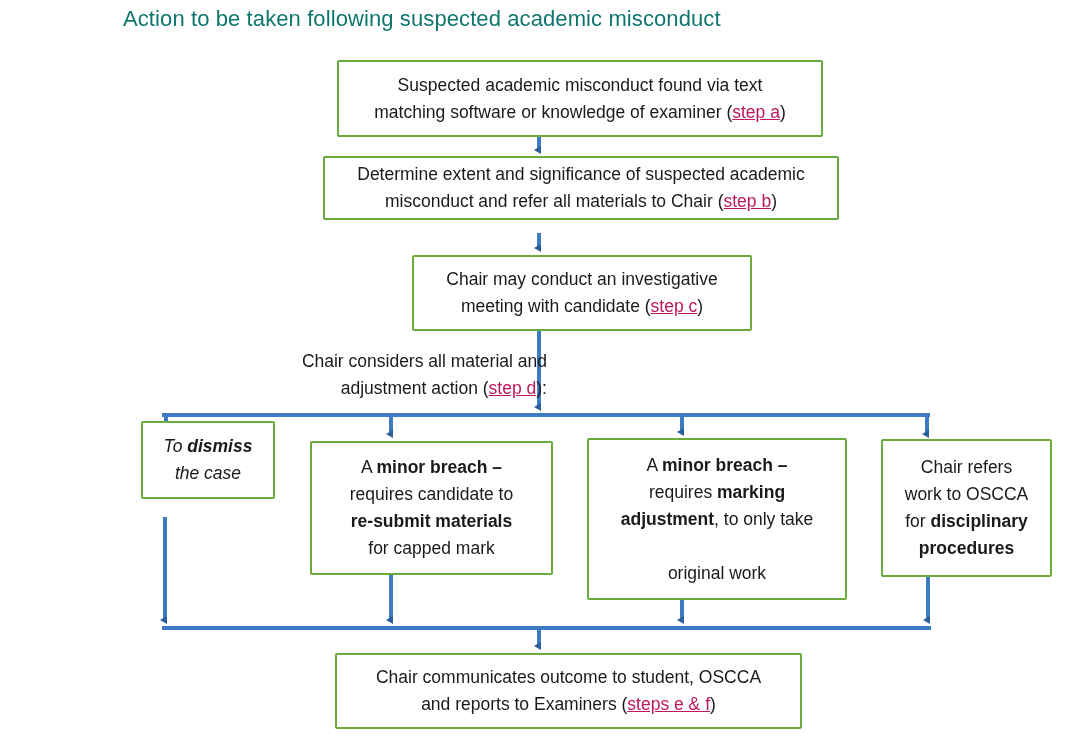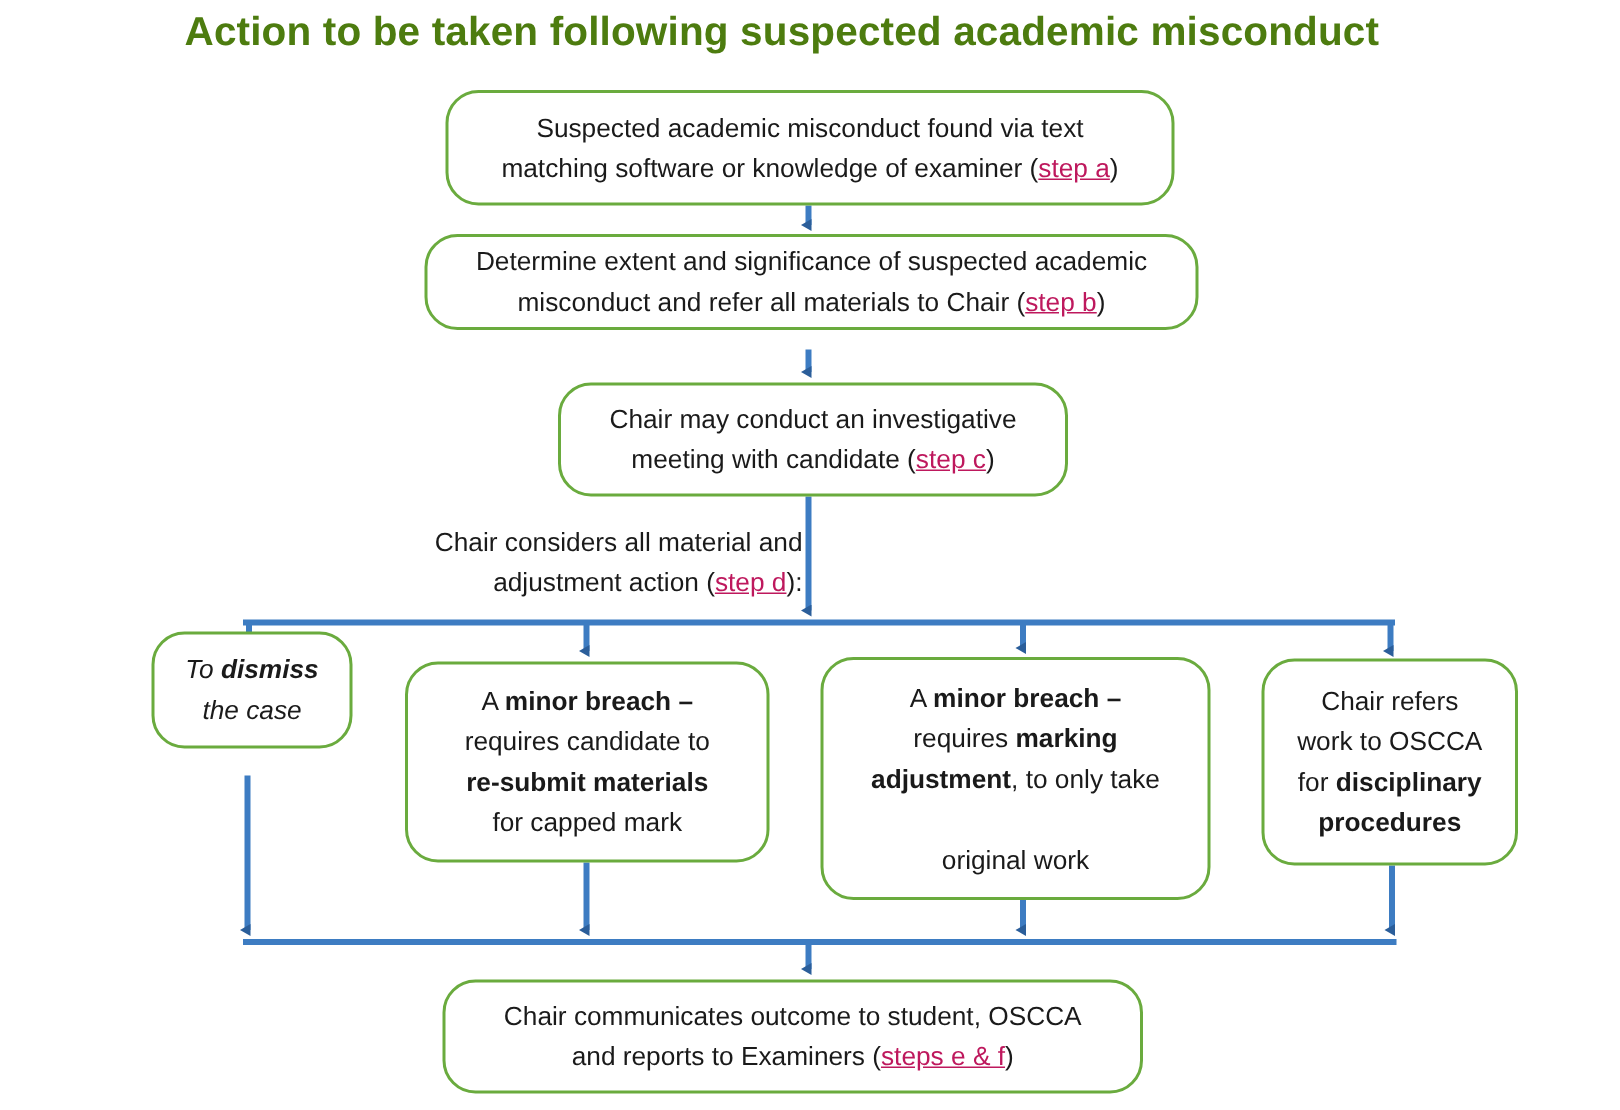--- a/index.html
+++ b/index.html
@@ -3,27 +3,27 @@
 <meta charset="utf-8">
 <style>
   html, body { margin: 0; padding: 0; }
   body {
     width: 1080px; height: 740px; position: relative; overflow: hidden;
     background: #ffffff;
     font-family: "Liberation Sans", sans-serif;
   }
   .title {
     position: absolute; left: 123px; top: 6px;
-    font-size: 27px; color: #4d7c0f; font-weight: bold; letter-spacing: 0.1px;
+    font-size: 22px; color: #0f766e; font-weight: normal; letter-spacing: 0.1px;
   }
   .box {
     position: absolute; box-sizing: border-box;
-    border: 2px solid #6aab3e; border-radius: 22px; background: #fff;
+    border: 2px solid #6aab3e; border-radius: 2px; background: #fff;
     display: flex; align-items: center; justify-content: center; text-align: center;
-    font-size: 17.5px; line-height: 27px; color: #1a1a1a;
+    font-size: 17.5px; line-height: 27px; color: #1a1a1a; margin-left: 40px;
   }
   .box .txt { display: block; }
   .box b { font-weight: bold; }
   .link { color: #be185d; text-decoration: underline; }
   .label {
     position: absolute; text-align: right; font-size: 17.5px; line-height: 27px; color: #1a1a1a;
   }
   svg.connectors { position: absolute; left: 0; top: 0; }
 </style>
 </head>
@@ -77,21 +77,21 @@
   </span>
 </div>
 
 <div class="box" style="left:372px; top:255px; width:340px; height:76px;">
   <span class="txt">
     <span>Chair may conduct an investigative</span><br>
     <span>meeting with candidate (</span><a class="link">step c</a><span>)</span>
   </span>
 </div>
 
-<div class="label" style="left:260px; top:348px; width:275px;text-align:right;">
+<div class="label" style="left:272px; top:348px; width:275px;text-align:right;">
   <span>Chair considers all material and</span><br>
   <span>adjustment action (</span><a class="link">step d</a><span>):</span>
 </div>
 
 <div class="box" style="left:101px; top:421px; width:134px; height:78px;font-style:italic;">
   <span class="txt">
     <span>To </span><b>dismiss</b><br>
     <span>the case</span>
   </span>
 </div>

